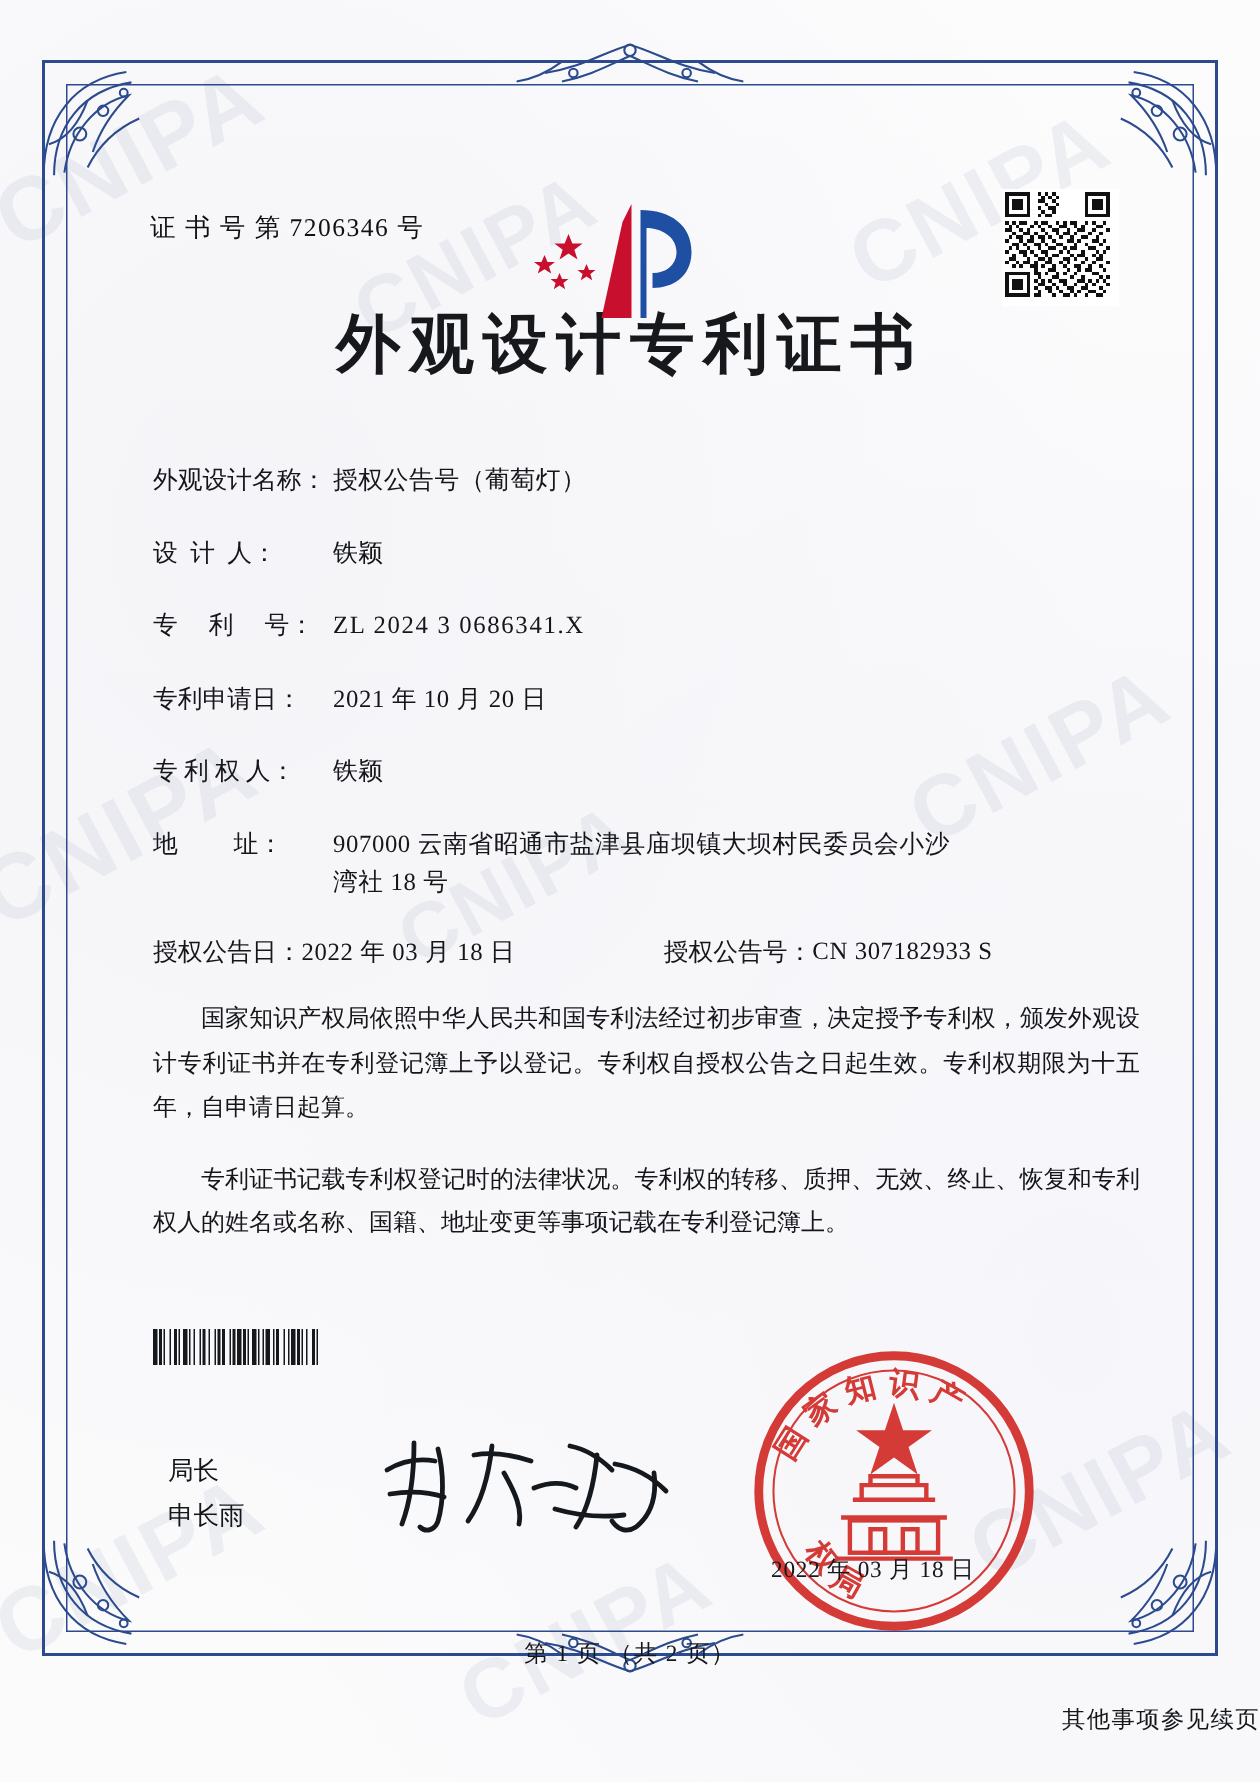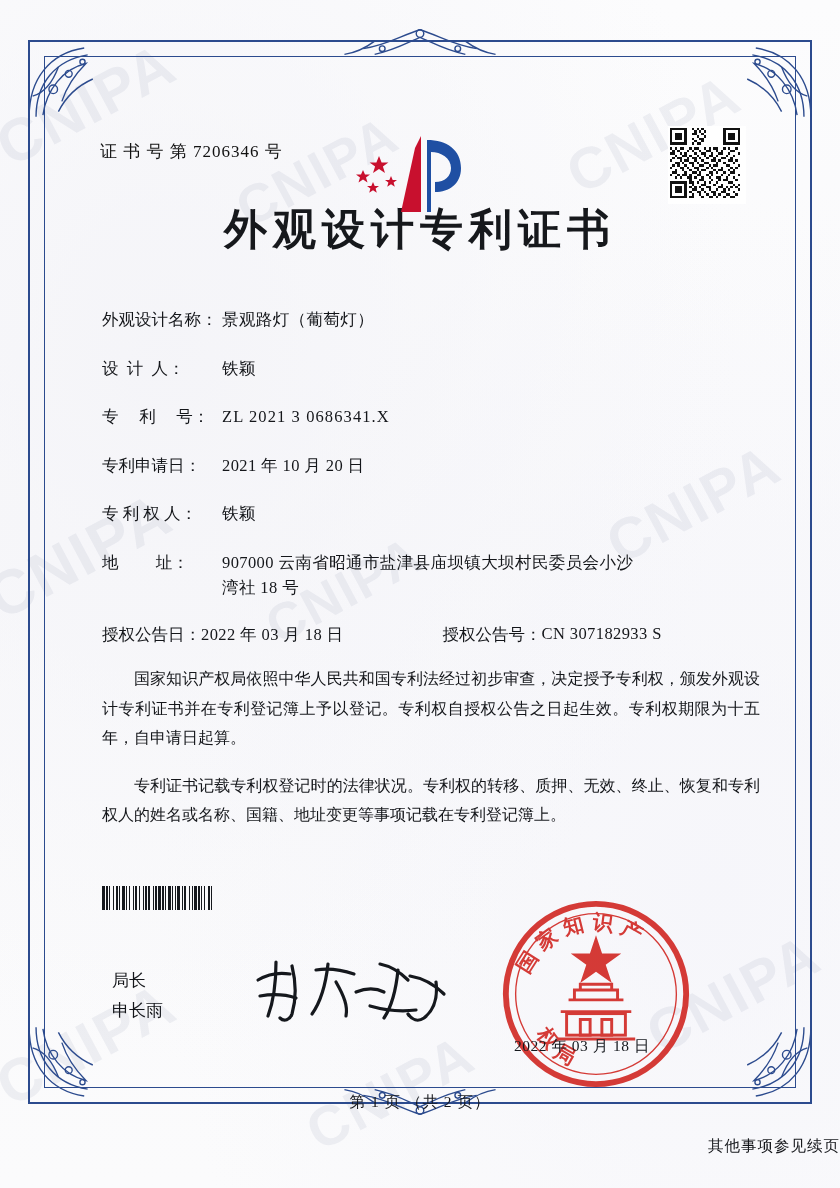--- a/index.html
+++ b/index.html
@@ -561,29 +561,29 @@
             <rect x="25" y="28" width="2" height="1"></rect>
         </g>
       </svg>
     </div>
 
     <div class="title">外观设计专利证书</div>
 
     <div class="fields">
       <div class="field-row">
         <div class="f-label">外观设计名称：</div>
-        <div class="f-value">景观路灯（葡萄灯）</div>
+        <div class="f-value">授权公告号（葡萄灯）</div>
       </div>
       <div class="field-row">
         <div class="f-label">设  计  人：</div>
         <div class="f-value">铁颖</div>
       </div>
       <div class="field-row">
         <div class="f-label">专     利     号：</div>
-        <div class="f-value mono">ZL 2021 3 0686341.X</div>
+        <div class="f-value mono">ZL 2024 3 0686341.X</div>
       </div>
       <div class="field-row">
         <div class="f-label">专利申请日：</div>
         <div class="f-value">2021 年 10 月 20 日</div>
       </div>
       <div class="field-row">
         <div class="f-label">专 利 权 人：</div>
         <div class="f-value">铁颖</div>
       </div>
       <div class="field-row">

